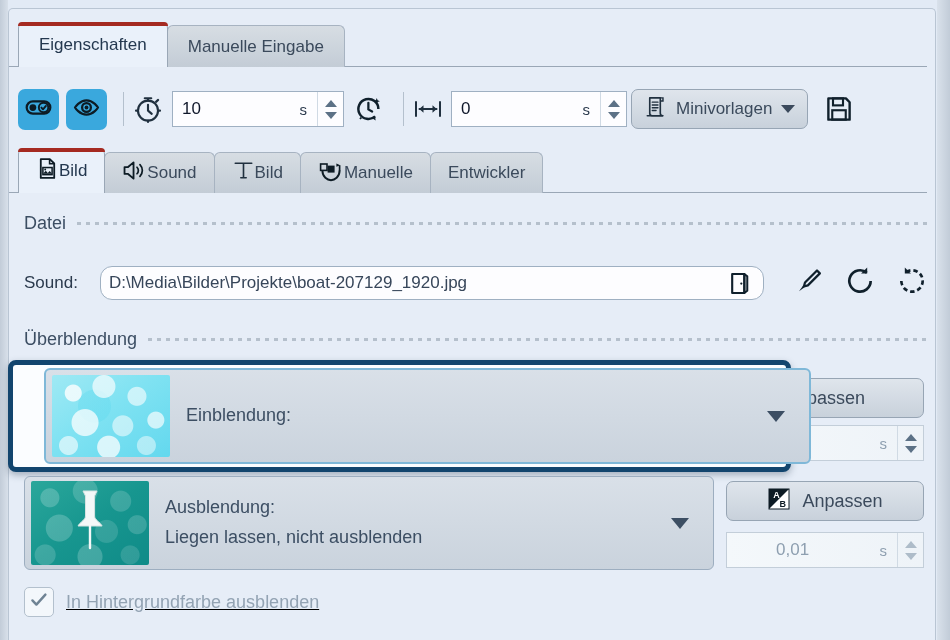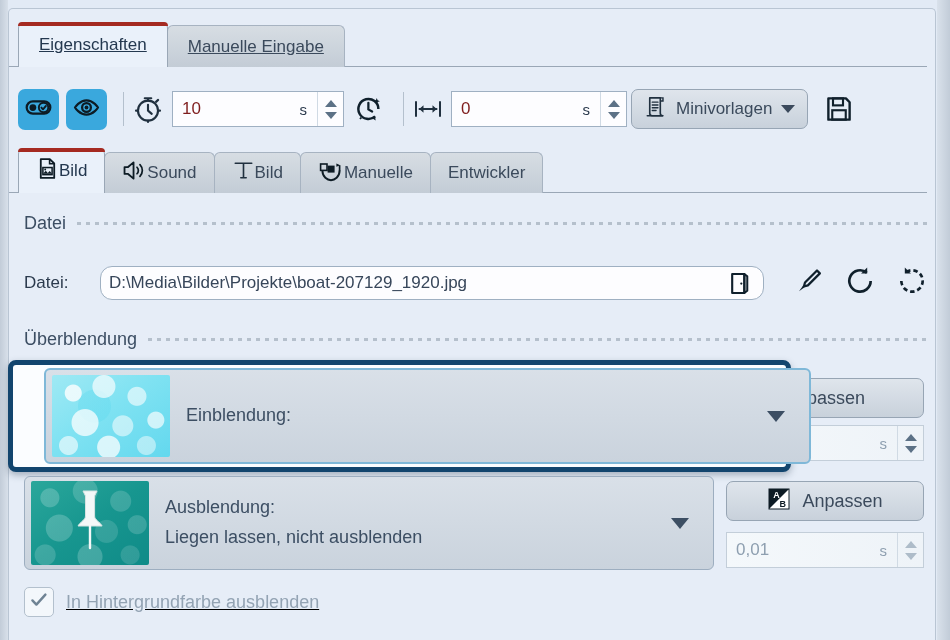--- a/index.html
+++ b/index.html
@@ -44,21 +44,20 @@
     height:42px;
     padding:0 20px;
     display:flex; align-items:center; justify-content:center;
     font-size:17px;
     color:#3b4a5c;
     border:1px solid #a7b3c1;
     border-bottom:none;
     border-radius:6px 6px 0 0;
     background:linear-gradient(to bottom,#d7dde3 0%,#ccd4dc 55%,#c3ccd6 100%);
     margin-right:-1px;
-    text-decoration:underline;
   }
   .tab.active{
     height:45px;
     background:#eaf1fa;
     border-color:#9aa7b6;
     color:#24384f;
     z-index:3;
   }
   .tab.active::before{
     content:"";
@@ -88,21 +87,21 @@
   .icon-plain{ display:flex; align-items:center; justify-content:center; }
 
   .numfield{
     height:36px;
     border:1px solid #9fb0c2;
     background:#fdfdff;
     display:flex; align-items:center;
     padding:0 0 0 9px;
     position:relative;
   }
-  .numfield .val{ font-size:17px; color:#7f1d1d; flex:1; }
+  .numfield .val{ font-size:17px; color:#0f172a; flex:1; }
   .numfield .unit{ font-size:15px; color:#2b3a4d; padding-right:10px; }
   .spin{
     width:26px; height:100%;
     display:flex; flex-direction:column; align-items:center; justify-content:center;
     gap:5px;
     border-left:1px solid #d0dae4;
   }
   .spin .up, .spin .dn{
     width:0;height:0;border-left:6px solid transparent;border-right:6px solid transparent;
   }
@@ -201,21 +200,21 @@
     border:1px solid #97a5b4; border-radius:7px;
     background:linear-gradient(to bottom,#dfe5ec,#c8d1db);
     display:flex; align-items:center; justify-content:center; gap:11px;
     font-size:18px; color:#3b4a5c;
   }
 
   .numfield.flat{
     border:1px solid #c3ced9;
     background:linear-gradient(to right,#f4f8fb,#eef3f8);
   }
-  .numfield.flat .val{ color:#8e9fb0; }
+  .numfield.flat .val{ color:#8e9fb0;margin-left:40px; }
   .numfield.flat .unit{ color:#8e9fb0; }
 
   
   .chkrow{ position:absolute; display:flex; align-items:center; gap:12px;text-decoration:underline; }
   .chkbox{
     width:30px;height:30px;border:1px solid #b3c0cd;border-radius:5px;
     background:#f3f7fb; display:flex;align-items:center;justify-content:center;
   }
   .chklabel{ font-size:18px; color:#93a3b3; }
 </style>
@@ -385,21 +384,21 @@
       <span>Entwickler</span>
     </div>
   </div>
 
   <div class="grp" style="left:24px; top:213px; width:904px;">
     <span>Datei</span>
     <span class="dots"></span>
   </div>
 
   <div style="position:absolute; left:24px; top:265px; width:904px; display:flex; align-items:center;">
-    <span class="lbl" style="width:76px">Datei:</span>
+    <span class="lbl" style="width:76px">Sound:</span>
     <div class="textfield" style="width:665px; position:relative;border-radius:12px;">
       <span>D:\Media\Bilder\Projekte\boat-207129_1920.jpg</span>
       <span style="position:absolute; right:10px; top:3px;">
         <svg width="27" height="27" viewBox="0 0 24 24">
           <path d="M5.5 3.6h10.8v16.8H5.5z" fill="none" stroke="#10202c" stroke-width="1.9" stroke-linejoin="round"></path>
           <path d="M16.3 3.6l2.6 2v12.8l-2.6 2z" fill="none" stroke="#10202c" stroke-width="1.8" stroke-linejoin="round"></path>
           <circle cx="13.6" cy="12" r="1" fill="#10202c"></circle>
         </svg>
       </span>
     </div>

